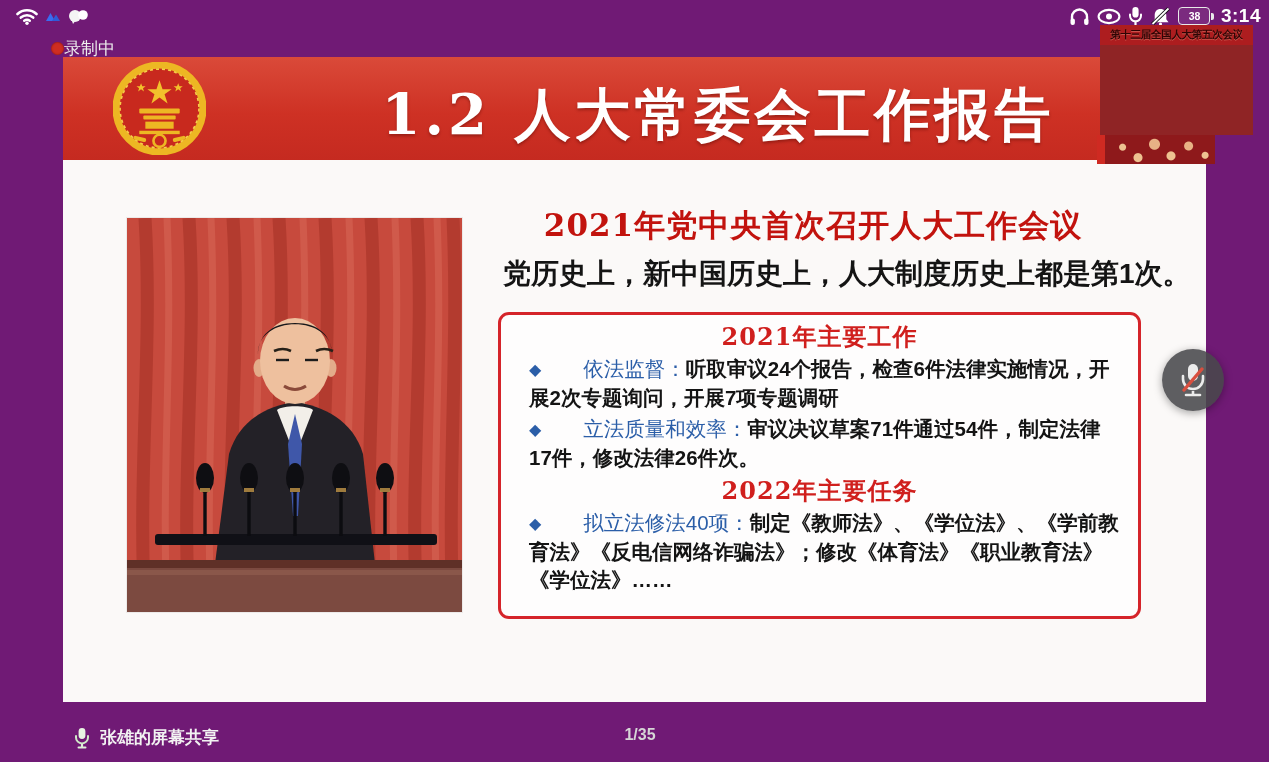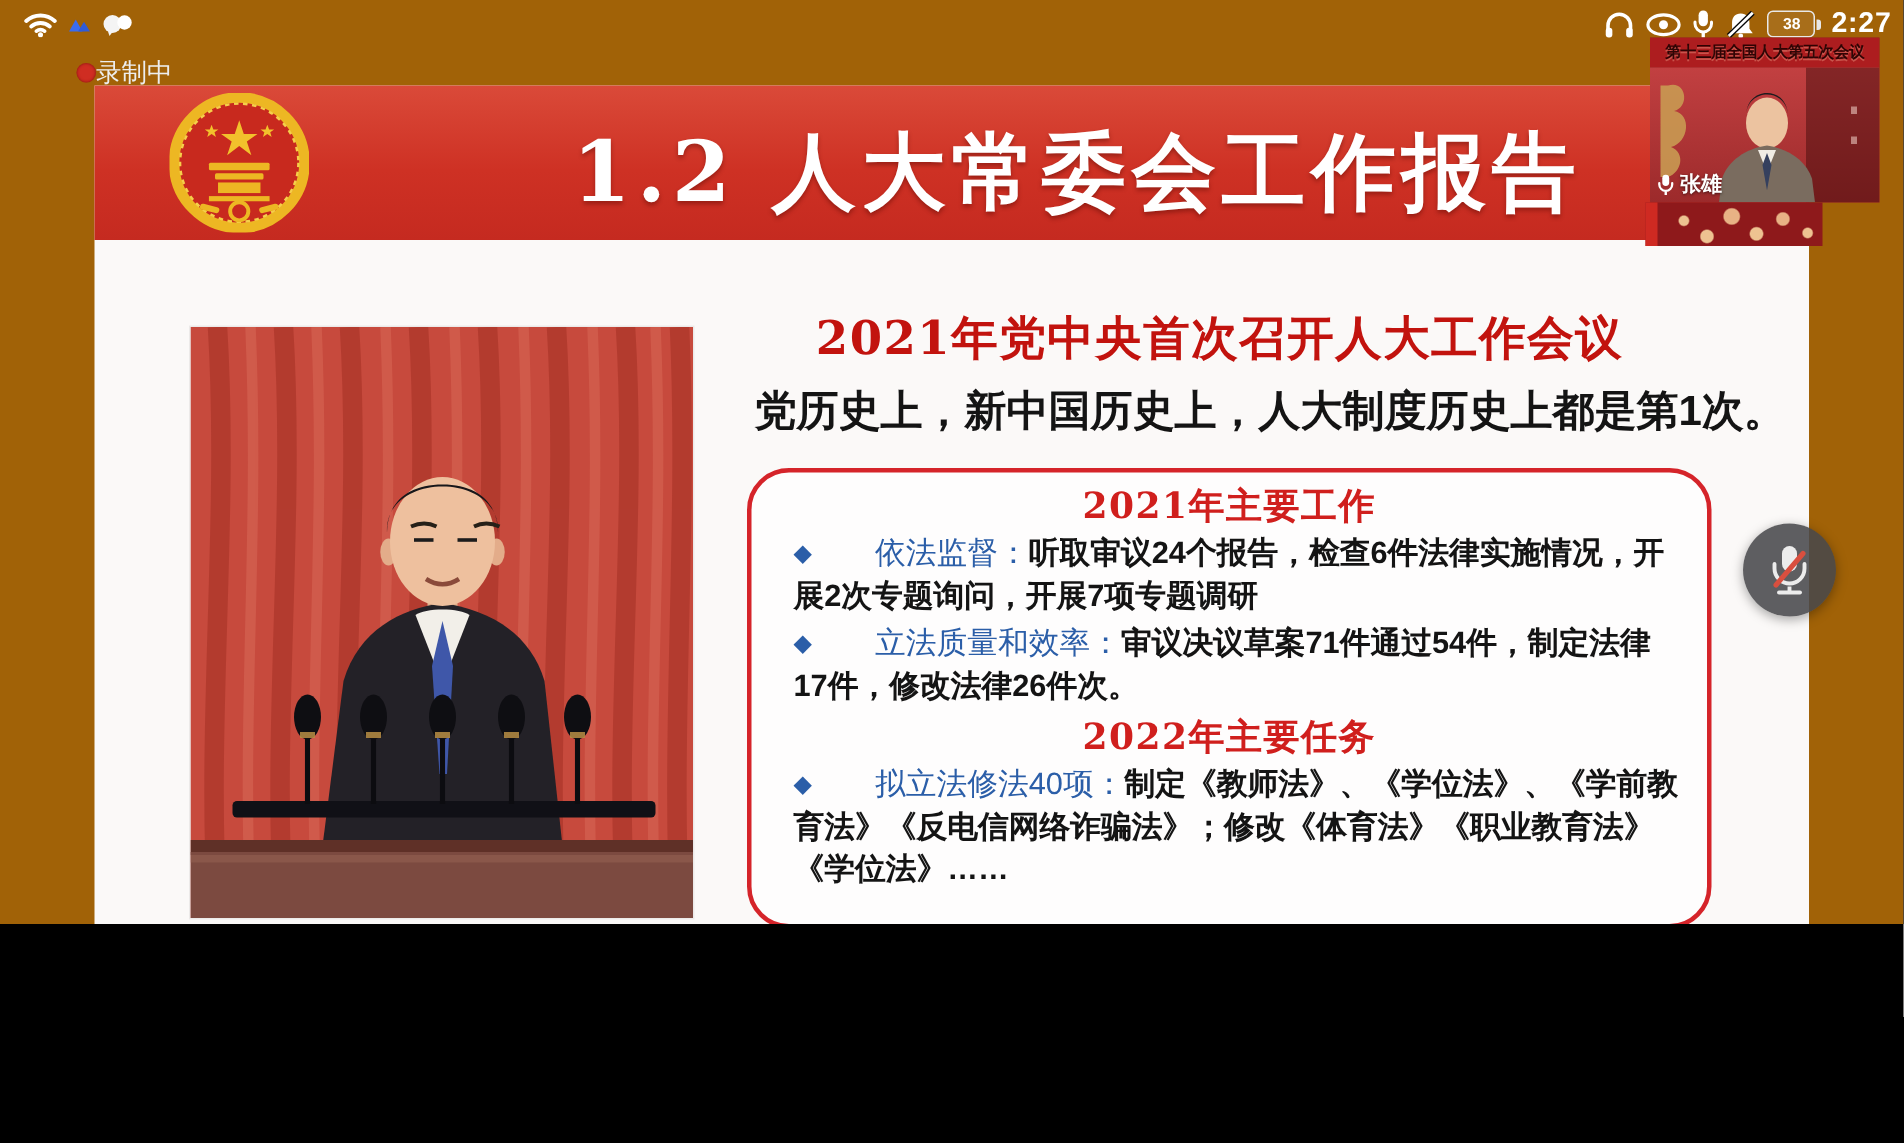--- a/index.html
+++ b/index.html
@@ -1,18 +1,18 @@
 <!DOCTYPE html>
 <html><head>
 <meta charset="utf-8">
 <style>
   html,body{margin:0;padding:0;background:#000;}
   #app{
-    position:relative;width:1269px;height:616px;overflow:hidden;
-    background:#a16207;font-family:"Liberation Sans",sans-serif;
+    position:relative;width:1269px;height:762px;overflow:hidden;
+    background:#701a75;font-family:"Liberation Sans",sans-serif;
     -webkit-font-smoothing:antialiased;
   }
   
   .status-left{position:absolute;left:16px;top:7px;display:flex;align-items:center;gap:7px;}
   .status-right{position:absolute;right:8px;top:5px;display:flex;align-items:center;gap:7px;color:#fff;}
   .battery{display:flex;align-items:center;gap:1px;}
   .battery-shell{
     width:30px;height:16px;border:1.6px solid #e8e8e8;border-radius:4px;
     display:flex;align-items:center;justify-content:center;
     color:#fff;font-size:10.5px;font-weight:bold;background:rgba(255,255,255,.08);
@@ -41,21 +41,21 @@
     letter-spacing:1px;white-space:nowrap;
   }
   .slide-subtitle{
     position:absolute;left:440px;top:198px;width:660px;text-align:center;
     color:#141414;font-size:28px;font-weight:bold;white-space:nowrap;
   }
   .speaker-photo{position:absolute;left:64px;top:161px;width:335px;height:394px;box-shadow:0 0 0 1px rgba(0,0,0,.06);}
   
   .panel{
     position:absolute;left:435px;top:255px;width:643px;height:307px;
-    border:3px solid #d5242a;border-radius:28px;box-sizing:border-box;
+    border:3px solid #d5242a;border-radius:11px;box-sizing:border-box;
     padding:4px 18px 8px 18px;overflow:hidden;background:#fefdfd;
   }
   .panel-heading{
     text-align:center;color:#d01f1d;font-family:"DejaVu Serif",serif;
     font-weight:bold;font-size:24px;line-height:31px;margin-top:2px;letter-spacing:1px;
   }
   .panel-item{margin:3px 0 3px 0;padding-left:10px;font-size:20.5px;line-height:28px;}
   .panel-item .diamond{color:#2b5ea8;font-size:16px;margin-right:10px;vertical-align:1px;}
   .panel-item .lead{color:#2b5ea8;font-weight:normal;margin-left:32px;}
   .panel-item .body{color:#141414;font-weight:600;}
@@ -137,21 +137,21 @@
       <circle cx="10.5" cy="17" r="1.6" fill="#fff"></circle>
       <line x1="2.5" y1="17" x2="18.5" y2="1.5" stroke="#070708" stroke-width="3.6"></line>
       <line x1="2.5" y1="17" x2="18.5" y2="1.5" stroke="#fff" stroke-width="1.8"></line>
     </svg>
     <div class="battery">
       <div class="battery-shell">
           <span>38</span>
         </div>
       <div class="battery-nub"></div>
     </div>
-    <div class="clock">2:27</div>
+    <div class="clock">3:14</div>
   </div>
 
   <div class="recording">
     <div class="rec-dot"></div>
     <div class="rec-label">录制中</div>
   </div>
 
   <div class="slide">
     <div class="slide-header">
       <svg class="emblem" viewBox="0 0 92 92">
@@ -239,41 +239,20 @@
         <div class="panel-heading">2021年主要工作</div>
         <p class="panel-item"><span class="diamond">◆</span><span class="lead">依法监督：</span><span class="body">听取审议24个报告，检查6件法律实施情况，开展2次专题询问，开展7项专题调研</span></p>
         <p class="panel-item"><span class="diamond">◆</span><span class="lead">立法质量和效率：</span><span class="body">审议决议草案71件通过54件，制定法律17件，修改法律26件次。</span></p>
         <div class="panel-heading">2022年主要任务</div>
         <p class="panel-item"><span class="diamond">◆</span><span class="lead">拟立法修法40项：</span><span class="body">制定《教师法》、《学位法》、《学前教育法》《反电信网络诈骗法》；修改《体育法》《职业教育法》《学位法》……</span></p>
       </div>
   </div>
 
   <div class="participant">
     <div class="participant-banner">第十三届全国人大第五次会议</div>
-    <div class="participant-video">
-      <svg width="153" height="90" viewBox="0 0 153 90" style="position:absolute;left:0;top:0;">
-        <rect x="104" y="0" width="49" height="90" fill="rgba(70,12,12,.5)"></rect>
-        <path d="M12 12 C24 8 27 26 16 29 C28 31 26 50 14 53 C24 57 21 70 12 73 L7 73 L7 12 Z" fill="#c99a52" opacity=".9"></path>
-        <ellipse cx="78" cy="37" rx="14" ry="17" fill="#ecc3a0"></ellipse>
-        <path d="M64 33 C64 13 92 13 92 33 C92 23 86 17 78 17 C70 17 64 23 64 33 Z" fill="#1c1c1e"></path>
-        <path d="M78 52 C64 54 52 62 48 74 L46 90 L110 90 L108 74 C104 62 92 54 78 52 Z" fill="#7a6c5f"></path>
-        <polygon points="72,55 78,70 84,55" fill="#f0ece4"></polygon>
-        <polygon points="78,57 75,65 78,82 81,65" fill="#35405e"></polygon>
-        <rect x="134" y="26" width="4" height="5" fill="rgba(255,230,220,.5)"></rect>
-        <rect x="134" y="46" width="4" height="5" fill="rgba(255,230,220,.5)"></rect>
-      </svg>
-      <div class="participant-name">
-        <svg width="11" height="15" viewBox="0 0 11 15">
-          <rect x="3.2" y="0.5" width="4.6" height="7.5" rx="2.3" fill="#fff"></rect>
-          <path d="M1.2 6 v1 a4.3 4.3 0 0 0 8.6 0 v-1" stroke="#fff" stroke-width="1.5" fill="none" stroke-linecap="round"></path>
-          <line x1="5.5" y1="11.6" x2="5.5" y2="14" stroke="#fff" stroke-width="1.6"></line>
-        </svg>
-        <span>张雄</span>
-      </div>
-    </div>
   </div>
   <div class="pattern-strip"></div>
 
   <div class="mic-fab">
     <svg width="30" height="36" viewBox="0 0 30 36">
       <rect x="10" y="2" width="10" height="17" rx="5" fill="#ececec"></rect>
       <path d="M5 14 v3 a10 10 0 0 0 20 0 v-3" stroke="#ececec" stroke-width="2.6" fill="none" stroke-linecap="round"></path>
       <line x1="15" y1="29" x2="15" y2="33" stroke="#ececec" stroke-width="2.6"></line>
       <line x1="8" y1="33" x2="22" y2="33" stroke="#ececec" stroke-width="2.6" stroke-linecap="round"></line>
       <line x1="6" y1="28" x2="24" y2="7" stroke="#d94f3f" stroke-width="3.4" stroke-linecap="round"></line>

